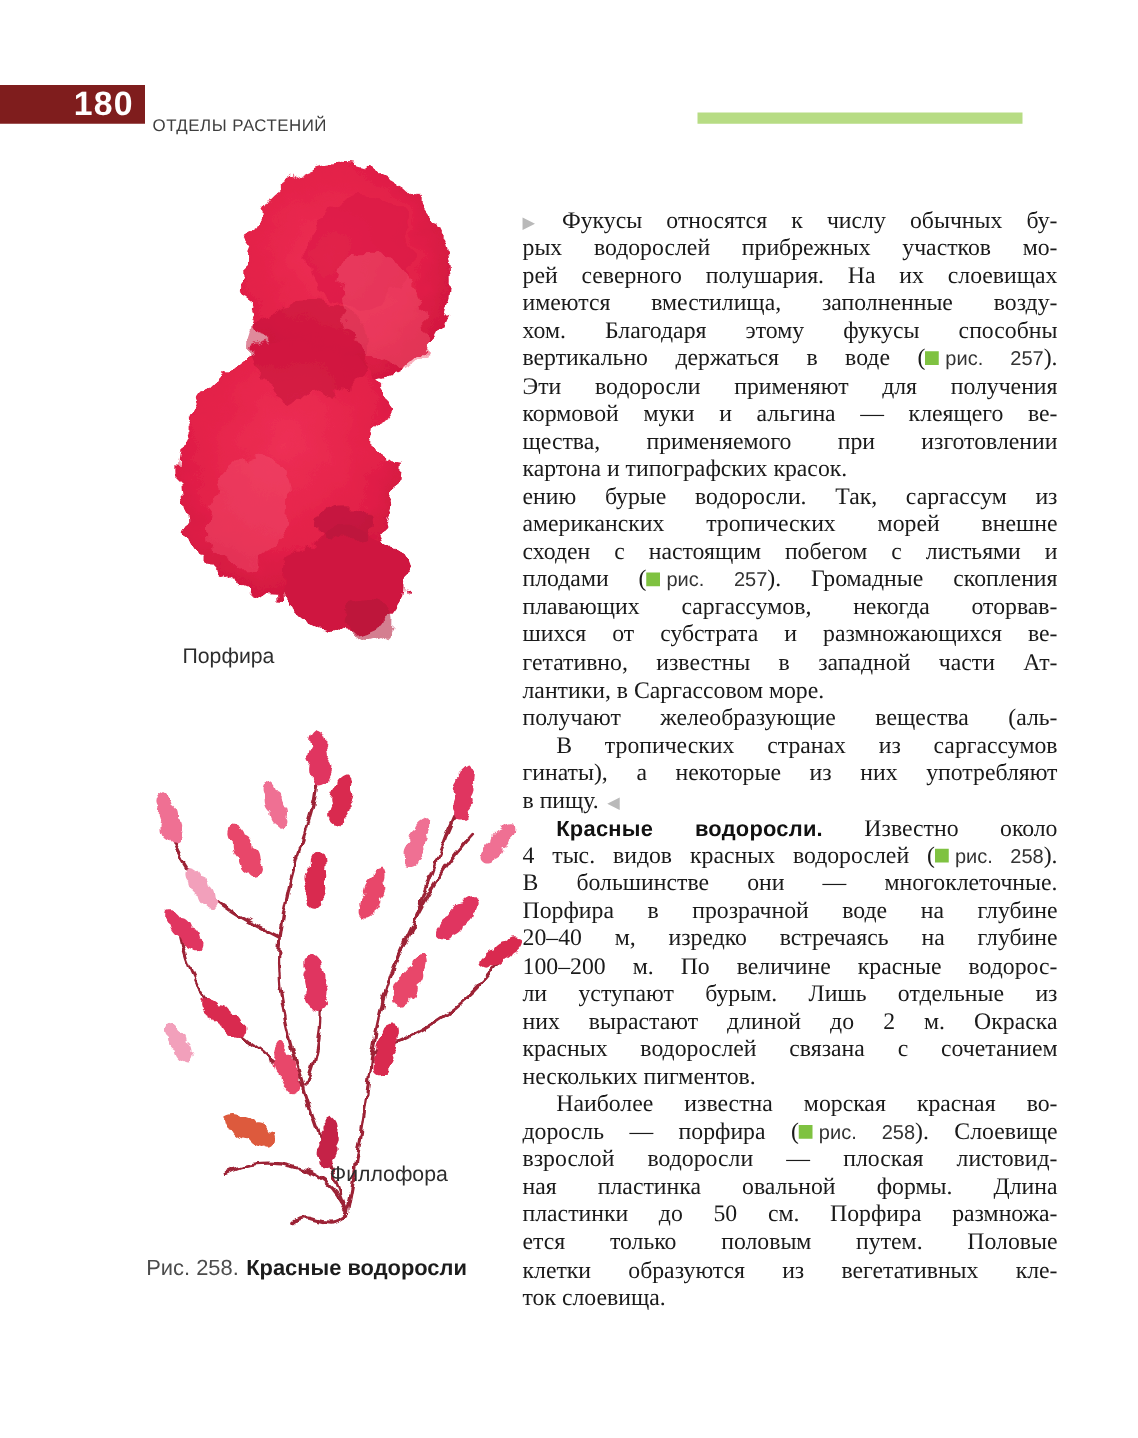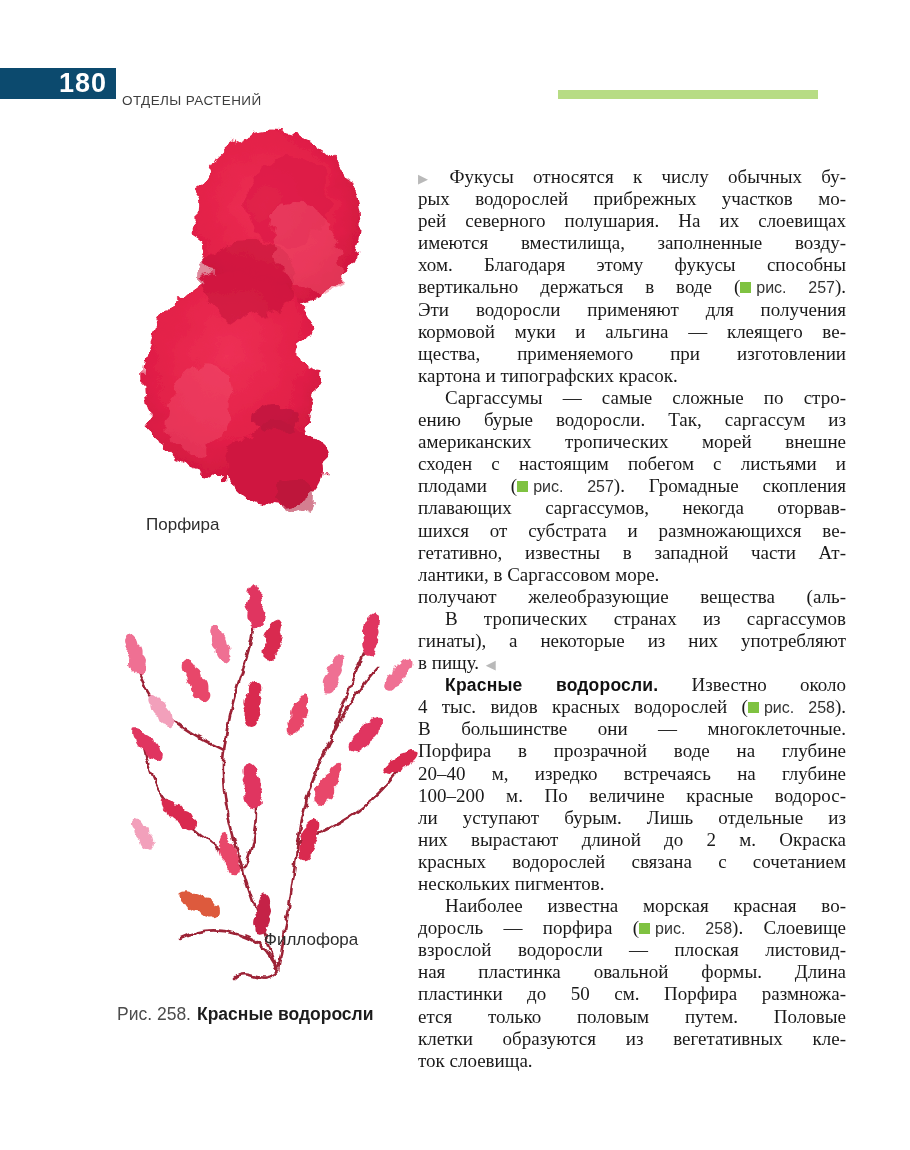--- a/index.html
+++ b/index.html
@@ -3,21 +3,21 @@
 <meta charset="utf-8">
 <style>
   html,body { margin:0; padding:0; }
   body {
     width:910px; height:1150px; background:#ffffff; position:relative;
     font-family:"Liberation Sans", sans-serif; overflow:hidden;
   }
   .page { position:absolute; inset:0; background:#fff; }
 
   
-  .badge { position:absolute; left:0; top:68px; width:116px; height:31px; background:#0c4a6e; }
+  .badge { position:absolute; left:0; top:68px; width:116px; height:31px; background:#7f1d1d; }
   .badge .num {
     position:absolute; right:9px; top:1px; color:#fff;
     font-family:"Liberation Sans",sans-serif; font-weight:bold; font-size:27px; line-height:29px; letter-spacing:1px;
   }
   .htitle {
     position:absolute; left:122px; top:93px; font-size:13.5px; color:#3e3e3e; letter-spacing:0.4px;
   }
   .gbar { position:absolute; left:558px; top:90px; width:260px; height:9px; background:#b7dc84; }
 
   
@@ -144,21 +144,20 @@
         <div class="line just">рей северного полушария. На их слоевищах</div>
         <div class="line just">имеются вместилища, заполненные возду-</div>
         <div class="line just">хом. Благодаря этому фукусы способны</div>
         <div class="line just">вертикально держаться в воде (<span class="ref"><span class="sq"></span>рис.&nbsp;257</span>).</div>
         <div class="line just">Эти водоросли применяют для получения</div>
         <div class="line just">кормовой муки и альгина — клеящего ве-</div>
         <div class="line just">щества, применяемого при изготовлении</div>
         <div class="line">картона и типографских красок.</div>
       </div>
       <div class="para">
-        <div class="line just ind">Саргассумы — самые сложные по стро-</div>
         <div class="line just">ению бурые водоросли. Так, саргассум из</div>
         <div class="line just">американских тропических морей внешне</div>
         <div class="line just">сходен с настоящим побегом с листьями и</div>
         <div class="line just">плодами (<span class="ref"><span class="sq"></span>рис.&nbsp;257</span>). Громадные скопления</div>
         <div class="line just">плавающих саргассумов, некогда оторвав-</div>
         <div class="line just">шихся от субстрата и размножающихся ве-</div>
         <div class="line just">гетативно, известны в западной части Ат-</div>
         <div class="line">лантики, в Саргассовом море.</div>
       </div>
       <div class="para">

